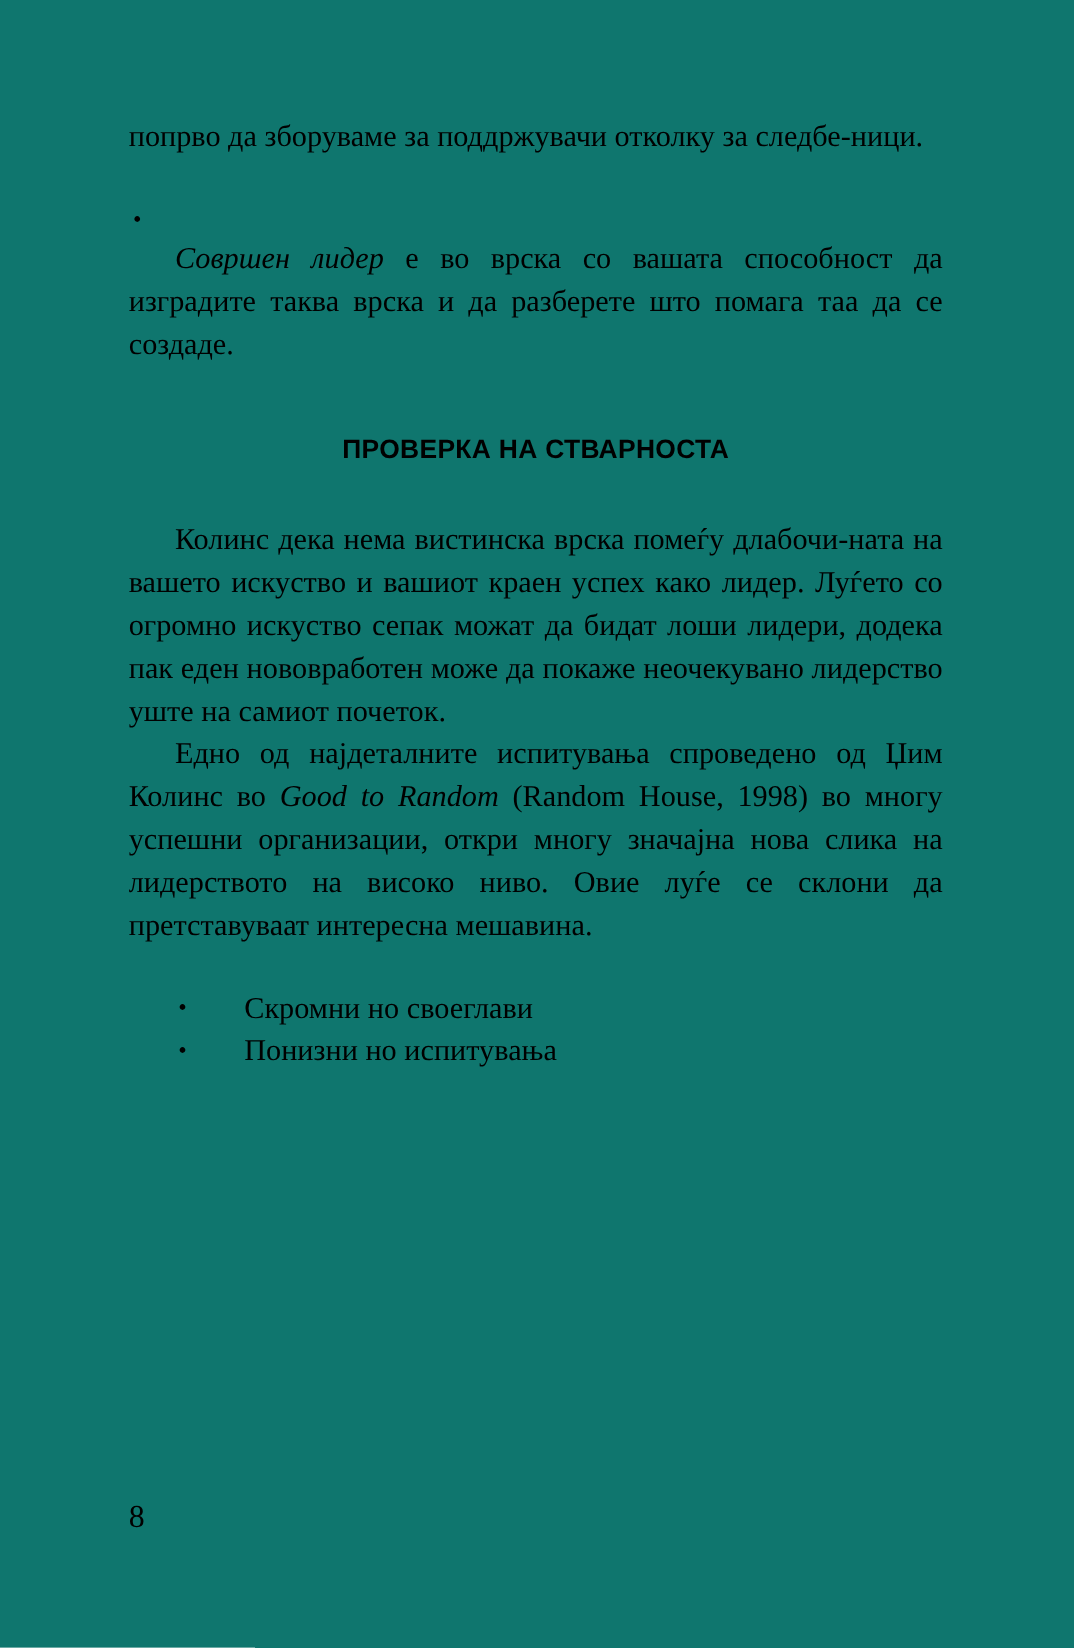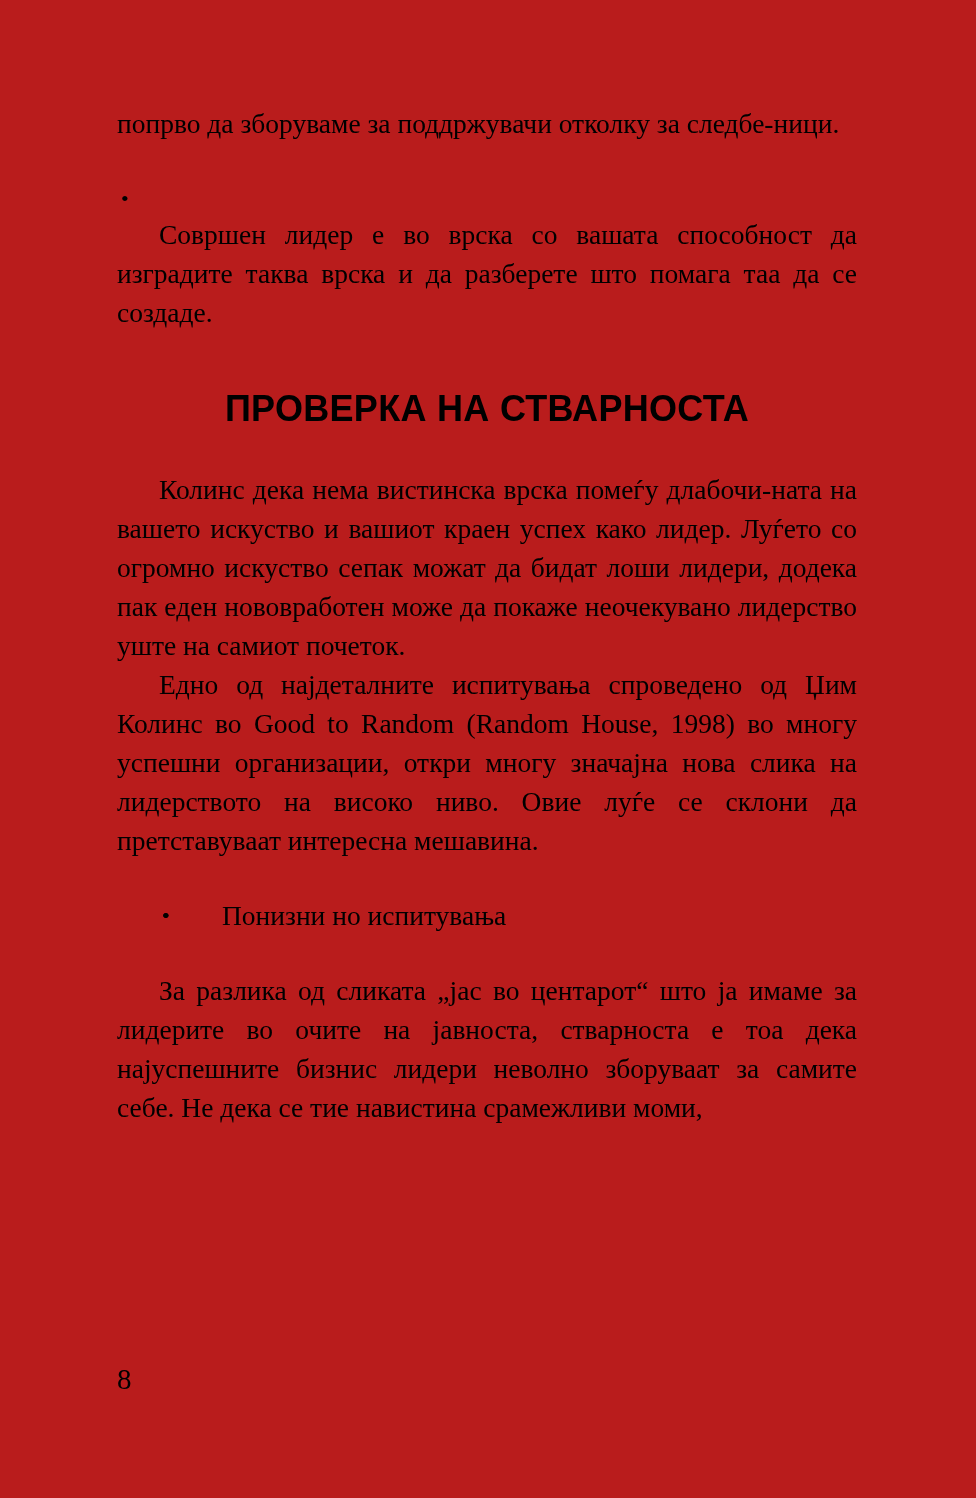--- a/index.html
+++ b/index.html
@@ -4,21 +4,21 @@
 <style>
   html, body {
     margin: 0;
     padding: 0;
     background: #ffffff;
   }
   .page {
     position: relative;
     width: 976px;
     height: 1498px;
-    background: #b91c1c;
+    background: #0f766e;
     overflow: hidden;
     font-family: "Liberation Serif", "DejaVu Serif", serif;
     color: #000000;
   }
   .content {
     position: absolute;
     left: 117px;
     top: 104px;
     width: 740px;
   }
@@ -31,26 +31,27 @@
     hyphens: manual;
     -webkit-hyphens: manual;
   }
   p.body.indent {
     text-indent: 42px;
   }
   p.body.noindent {
     text-indent: 0;
   }
   .ital {
+    font-style: italic;
   }
   h2.section-heading {
     margin: 0;
     font-family: "Liberation Sans", "DejaVu Sans", sans-serif;
     font-weight: bold;
-    font-size: 36px;
+    font-size: 24px;
     line-height: 34px;
     letter-spacing: 0.3px;
     text-align: center;
     color: #000000;
   }
   .gap-md { height: 36px; }
   .gap-heading-before { height: 60px; }
   .gap-heading-after { height: 44px; }
 
   ul.bullets {
@@ -130,28 +131,28 @@
 
     <p class="body indent">Колинс дека нема вистинска врска помеѓу длабочи-ната на вашето искуство и вашиот краен успех како лидер. Луѓето со огромно искуство сепак можат да бидат лоши лидери, додека пак еден нововработен може да покаже неочекувано лидерство уште на самиот почеток.</p>
 
     <p class="body indent"><span>Едно од најдеталните испитувања спроведено од Џим Колинс во </span><span class="ital">Good to Random</span><span> (Random House, 1998) во многу успешни организации, откри многу значајна нова слика на лидерството на високо ниво. Овие луѓе се склони да претставуваат интересна мешавина.</span></p>
 
     <div class="gap-md"></div>
 
     <ul class="bullets list-b">
       <li>
         <span class="bullet">•</span>
+        <span>Скромни но своеглави</span>
       </li>
       <li>
         <span class="bullet">•</span>
         <span>Понизни но испитувања</span>
       </li>
     </ul>
 
     <div class="gap-md"></div>
 
-    <p class="body indent">За разлика од сликата „јас во центарот“ што ја имаме за лидерите во очите на јавноста, стварноста е тоа дека најуспешните бизнис лидери неволно зборуваат за самите себе. Не дека се тие навистина срамежливи моми,</p>
 
   </div>
 
   <div class="page-number">8</div>
 
 </div>
 
 </body></html>

